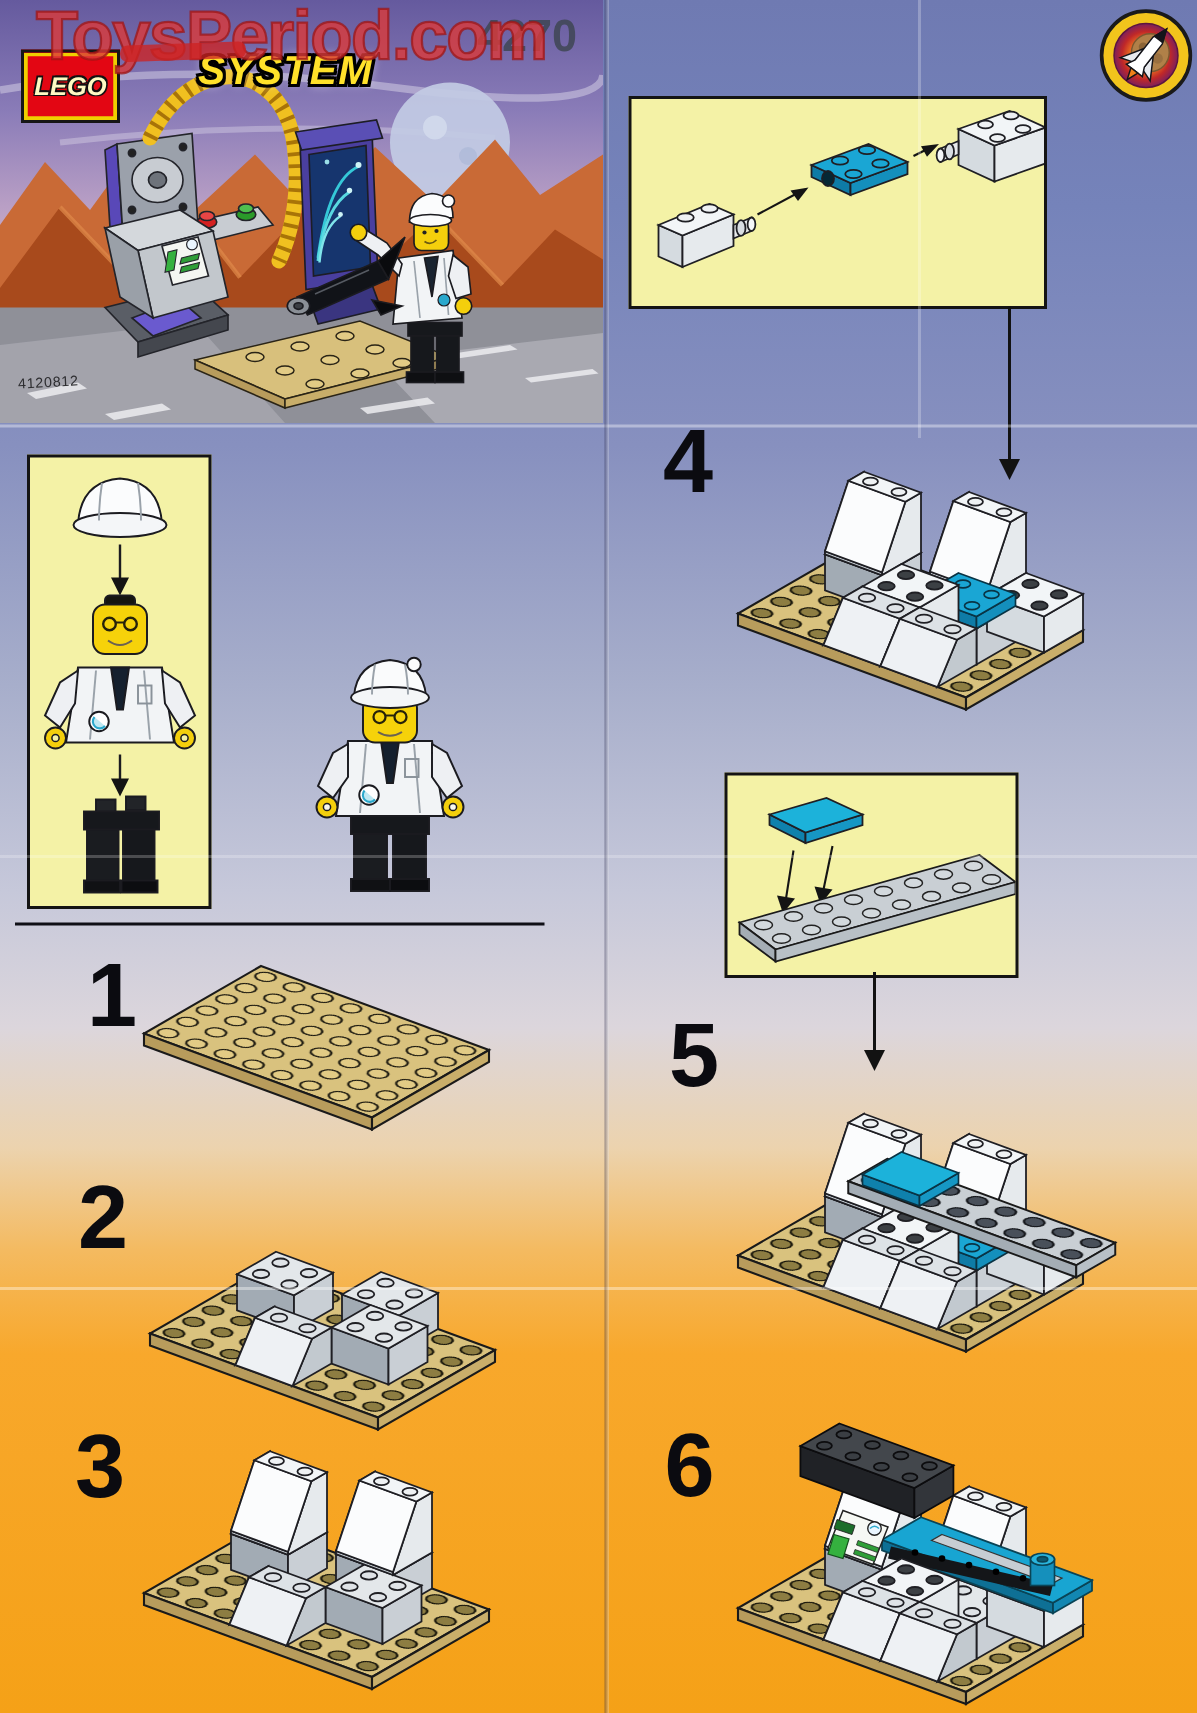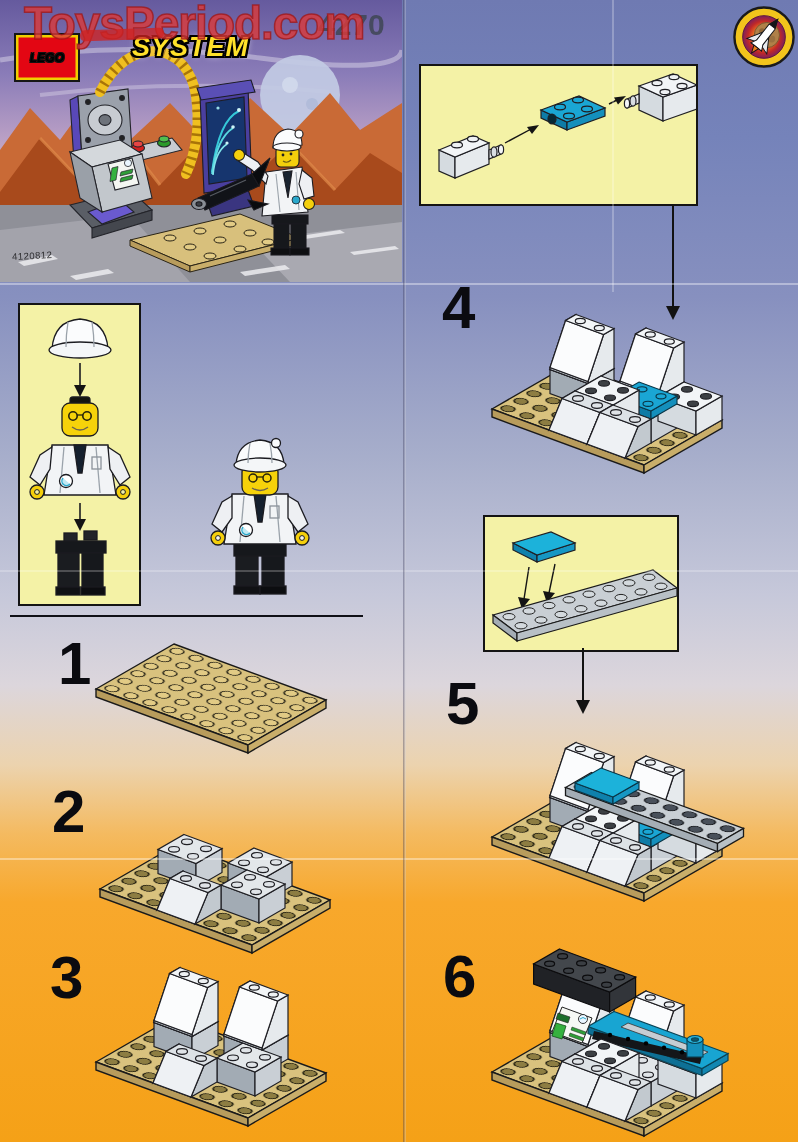--- a/index.html
+++ b/index.html
@@ -23,21 +23,21 @@
     background:rgba(205,35,35,.78);transform:rotate(-2deg);z-index:50;pointer-events:none;}
   
   .boxart{left:0;top:0;width:402px;height:282px;z-index:1;overflow:hidden;}
   .boxart svg{display:block;}
   .lego-logo{
     left:14px;top:33px;width:62px;height:45px;background:#e30613;
     border:2px solid #161616;box-shadow:inset 0 0 0 2.5px #f0cf00;
     display:flex;align-items:center;justify-content:center;z-index:6;
   }
   .lego-logo span{
-    color:#000000;font-weight:bold;font-style:italic;font-size:12px;letter-spacing:0;
+    color:#fef9c3;font-weight:bold;font-style:italic;font-size:17px;letter-spacing:0;
     text-shadow:1px 1px 0 #111,-1px 1px 0 #111,1px -1px 0 #111,-1px -1px 0 #111;
   }
   .system-label{
     left:84px;top:32px;z-index:6;font-size:27px;font-weight:900;font-style:italic;
     letter-spacing:1px;color:#ffe12a;
     text-shadow:-2px -2px 0 #000,2px -2px 0 #000,-2px 2px 0 #000,2px 2px 0 #000,
       0 -2px 0 #000,0 2px 0 #000,-2px 0 0 #000,2px 0 0 #000,0 0 7px rgba(255,255,255,.75);
     padding-left:48px;
   }
   .set-number{left:318px;top:8px;z-index:5;font-size:30px;font-weight:bold;

